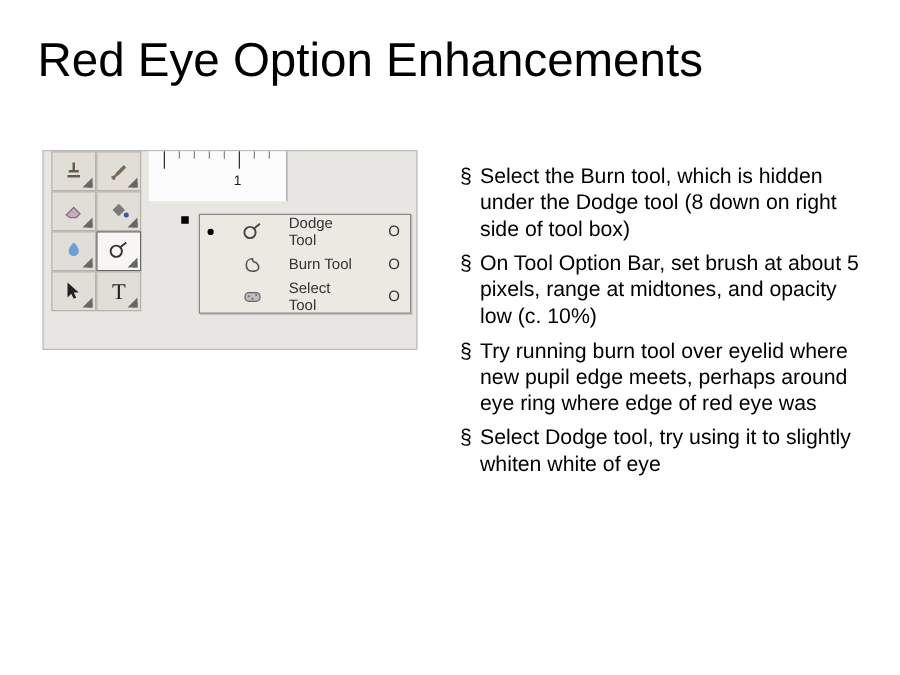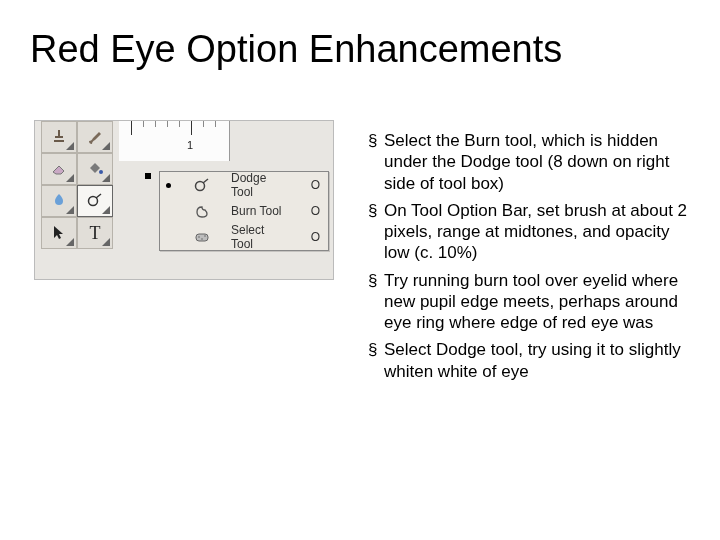--- a/index.html
+++ b/index.html
@@ -166,21 +166,21 @@
   </div>
 </div>
 
 <div class="bl">
   <div class="bi">
     <span class="bm">§</span>
     <span class="bt">Select the Burn tool, which is hidden under the Dodge tool (8 down on right side of tool box)</span>
   </div>
   <div class="bi">
     <span class="bm">§</span>
-    <span class="bt">On Tool Option Bar, set brush at about 2 pixels, range at midtones, and opacity low (c. 10%)</span>
+    <span class="bt">On Tool Option Bar, set brush at about 5 pixels, range at midtones, and opacity low (c. 10%)</span>
   </div>
   <div class="bi">
     <span class="bm">§</span>
     <span class="bt">Try running burn tool over eyelid where new pupil edge meets, perhaps around eye ring where edge of red eye was</span>
   </div>
   <div class="bi">
     <span class="bm">§</span>
     <span class="bt">Select Dodge tool, try using it to slightly whiten white of eye</span>
   </div>
 </div>

